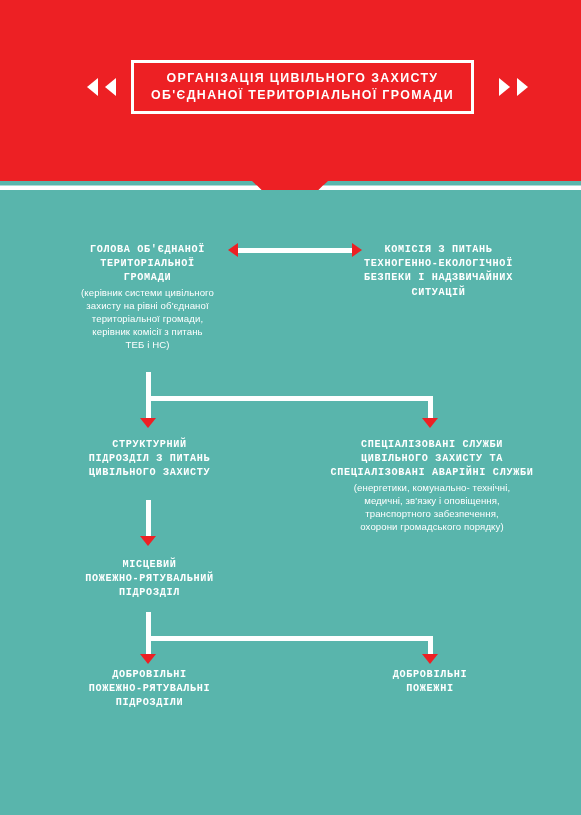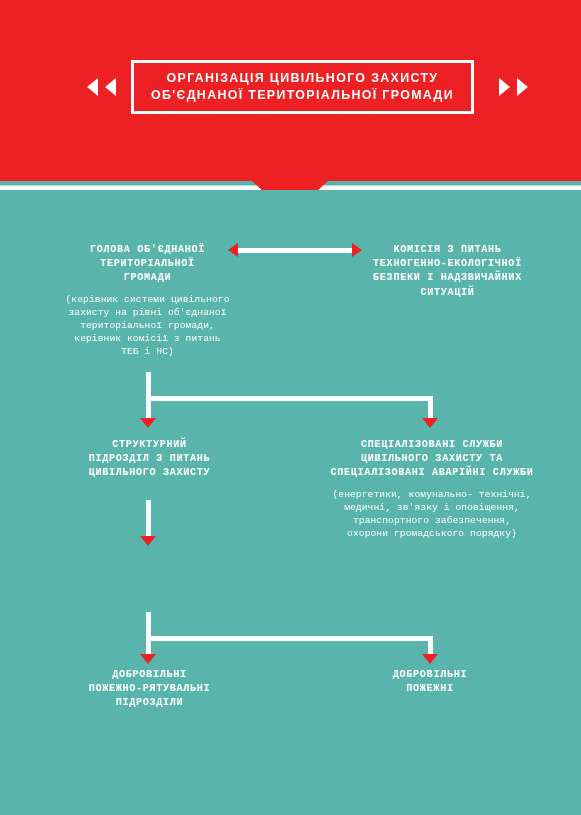--- a/index.html
+++ b/index.html
@@ -38,25 +38,25 @@
 
   
   .node{position:absolute;text-align:center;color:#ffffff;}
   .node .hd{
     font-size:10.2px;font-weight:bold;letter-spacing:0.65px;line-height:14.2px;
     white-space:pre-line;
     font-family:Liberation Mono, monospace;
   }
   .node .sub{
     font-size:9.6px;font-weight:normal;letter-spacing:0.1px;line-height:13.2px;
-    white-space:pre-line;margin-top:7px;font-family:Liberation Mono, monospace;
+    white-space:pre-line;
   }
 
   .n-head   {left:45px; top:243px; width:205px;}
-  .n-comm   {left:340px;top:243px; width:215px;}
+  .n-comm   {left:331px;top:243px; width:215px;}
   .n-struct {left:52px; top:438px; width:195px;}
   .n-serv   {left:318px;top:438px; width:228px;}
   .n-local  {left:52px; top:558px; width:195px;}
   .n-vol1   {left:52px; top:668px; width:195px;}
   .n-vol2   {left:335px;top:668px; width:190px;}
 
   
   .conn{position:absolute;}
   .vline{position:absolute;background:#ffffff;width:5px;}
   .hline{position:absolute;background:#ffffff;height:5px;}
@@ -147,20 +147,25 @@
 транспортного забезпечення,
 охорони громадського порядку)</div>
   </div>
 
   <div class="node n-struct">
     <div class="hd">СТРУКТУРНИЙ
 ПІДРОЗДІЛ З ПИТАНЬ
 ЦИВІЛЬНОГО ЗАХИСТУ</div>
   </div>
 
+  <div class="node n-local">
+    <div class="hd">МІСЦЕВИЙ
+ПОЖЕЖНО-РЯТУВАЛЬНИЙ
+ПІДРОЗДІЛ</div>
+  </div>
 
   <div class="node n-vol1">
     <div class="hd">ДОБРОВІЛЬНІ
 ПОЖЕЖНО-РЯТУВАЛЬНІ
 ПІДРОЗДІЛИ</div>
   </div>
 
   <div class="node n-vol2">
     <div class="hd">ДОБРОВІЛЬНІ
 ПОЖЕЖНІ</div>

